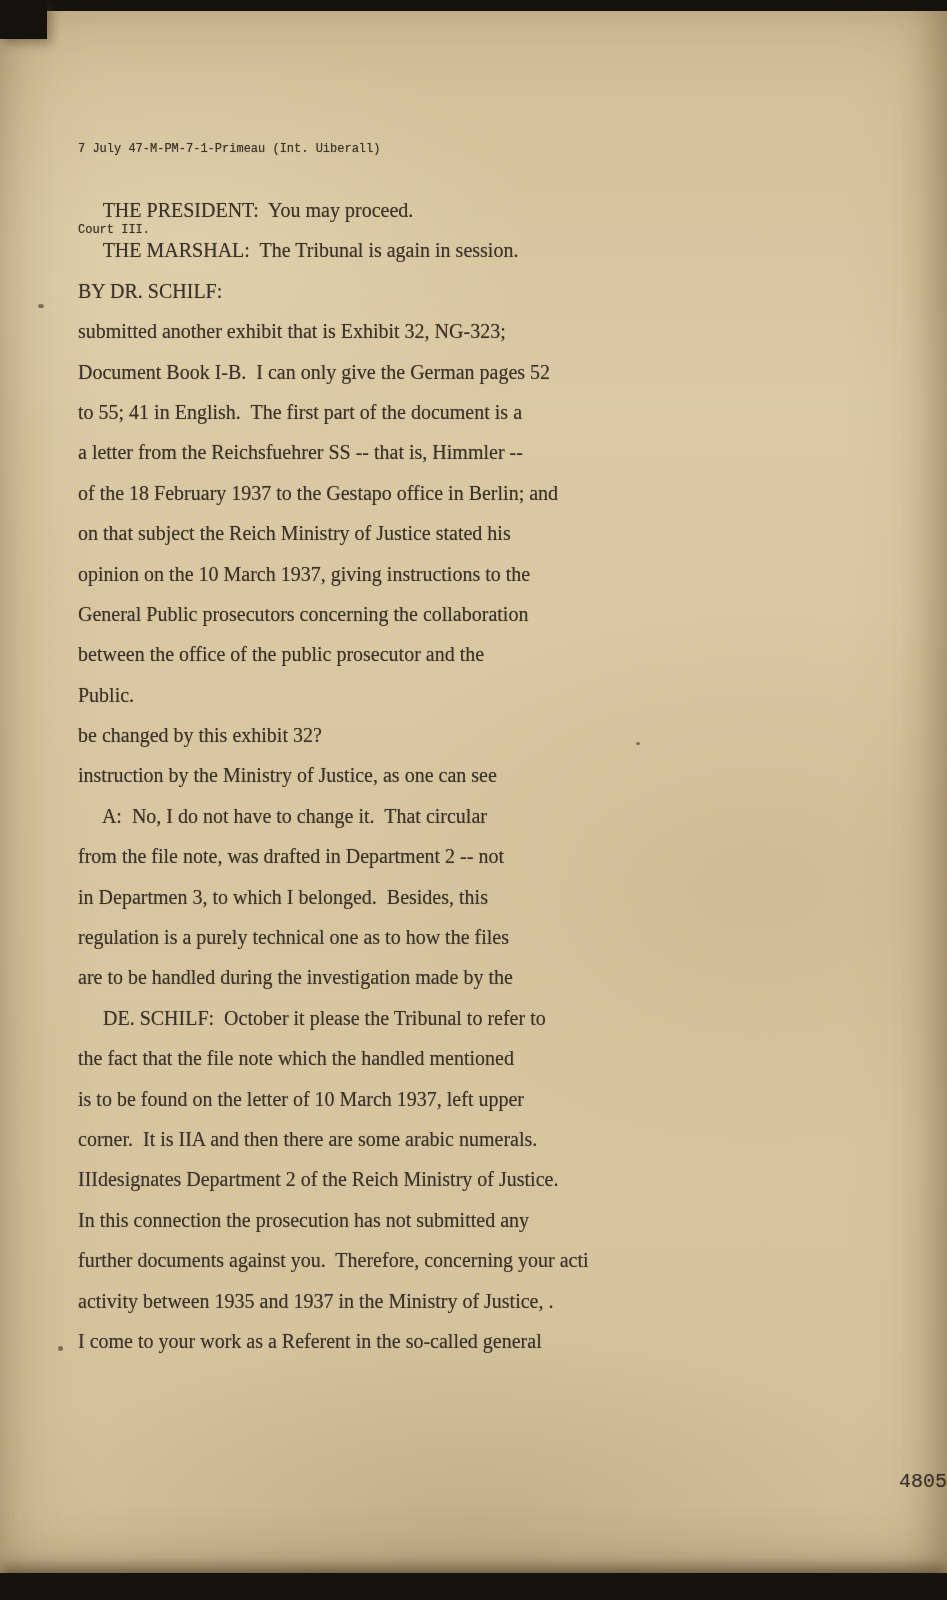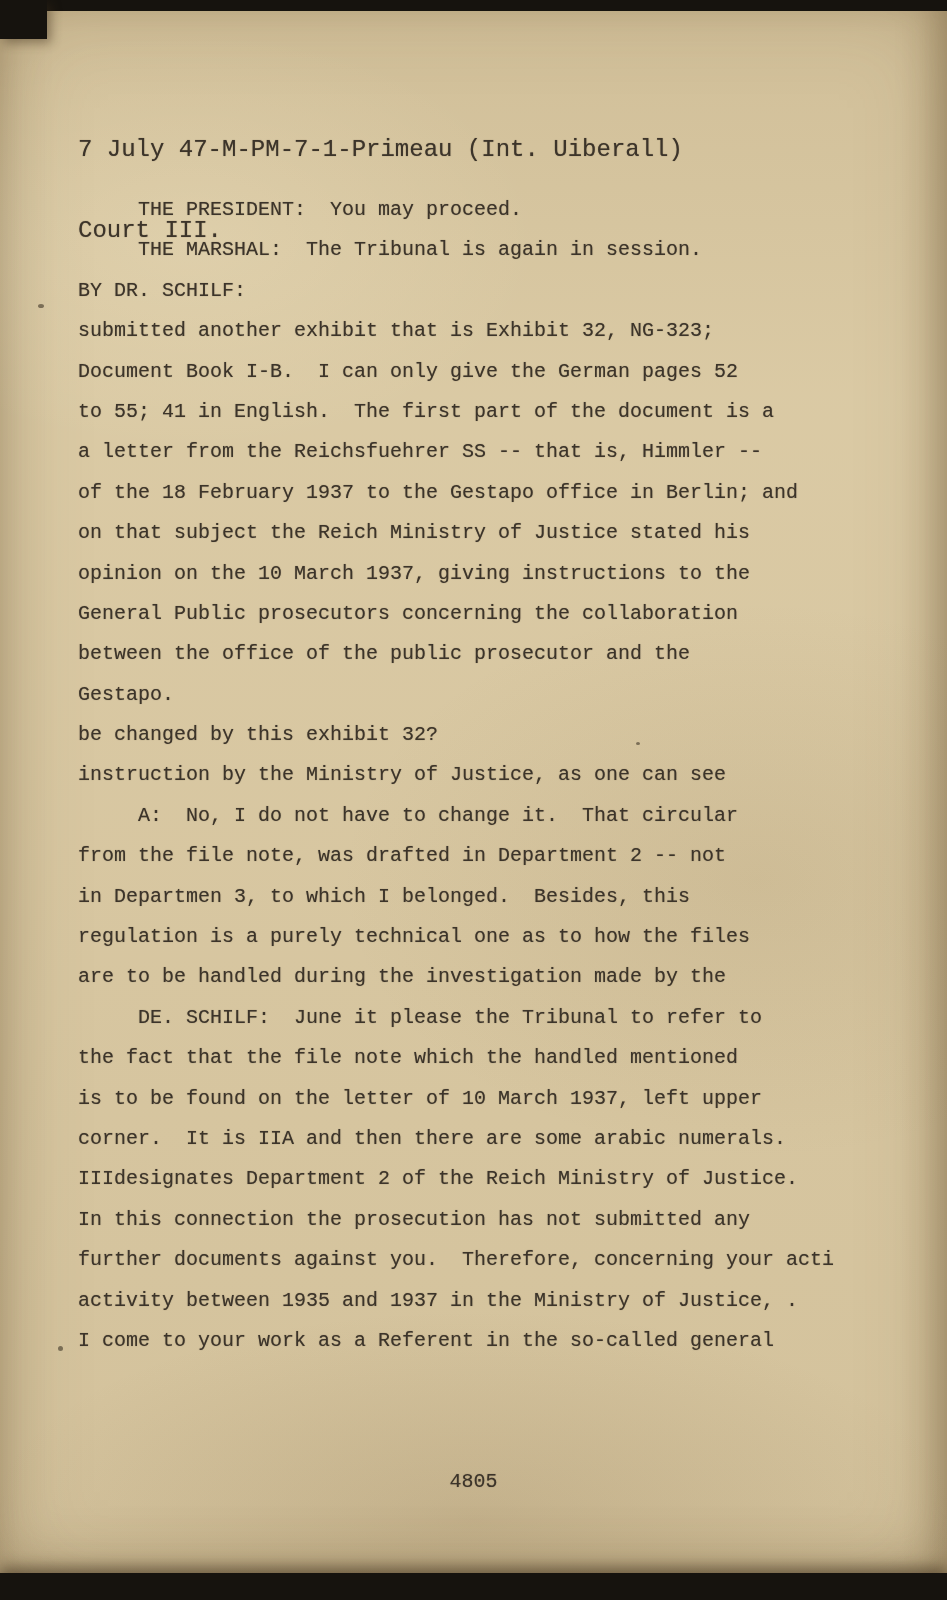--- a/index.html
+++ b/index.html
@@ -55,43 +55,44 @@
     border-radius: 50%;
   }
   .ink-speck.s1 { left: 38px;  top: 304px;  width: 6px; height: 4px; }
   .ink-speck.s2 { left: 58px;  top: 1346px; width: 5px; height: 5px; }
   .ink-speck.s3 { left: 636px; top: 742px;  width: 4px; height: 3px; }
 
   .header {
     position: absolute;
     left: 78px;
     top: 82px;
-    font-size: 24px;
+    font-size: 12px;
     line-height: 27px;
     white-space: pre;
     text-shadow: 0 0 1px rgba(55, 45, 32, 0.55);
   }
   .transcript {
     position: absolute;
     left: 78px;
     top: 190px;
     font-size: 20px;
     text-shadow: 0 0 1px rgba(55, 45, 32, 0.5);
+    font-family: Liberation Serif, serif;
   }
   .transcript .line {
     white-space: pre;
     line-height: 40.4px;
     height: 40.4px;
   }
   .page-number {
     position: absolute;
     left: 0;
     top: 1470px;
     width: 100%;
-    text-align: center;
+    text-align: right;
     font-size: 20px;
     text-shadow: 0 0 1px rgba(55, 45, 32, 0.5);
   }
 </style>
 </head>
 <body>
 
 <div class="page">
 
   <div class="scan-strip top"></div>
@@ -112,29 +113,29 @@
       <div class="line">BY DR. SCHILF:</div>
       <div class="line">submitted another exhibit that is Exhibit 32, NG-323;</div>
       <div class="line">Document Book I-B.  I can only give the German pages 52</div>
       <div class="line">to 55; 41 in English.  The first part of the document is a</div>
       <div class="line">a letter from the Reichsfuehrer SS -- that is, Himmler --</div>
       <div class="line">of the 18 February 1937 to the Gestapo office in Berlin; and</div>
       <div class="line">on that subject the Reich Ministry of Justice stated his</div>
       <div class="line">opinion on the 10 March 1937, giving instructions to the</div>
       <div class="line">General Public prosecutors concerning the collaboration</div>
       <div class="line">between the office of the public prosecutor and the</div>
-      <div class="line">Gestapo.</div>
+      <div class="line">Public.</div>
       <div class="line">be changed by this exhibit 32?</div>
       <div class="line">instruction by the Ministry of Justice, as one can see</div>
       <div class="line">     A:  No, I do not have to change it.  That circular</div>
       <div class="line">from the file note, was drafted in Department 2 -- not</div>
       <div class="line">in Departmen 3, to which I belonged.  Besides, this</div>
       <div class="line">regulation is a purely technical one as to how the files</div>
       <div class="line">are to be handled during the investigation made by the</div>
-      <div class="line">     DE. SCHILF:  June it please the Tribunal to refer to</div>
+      <div class="line">     DE. SCHILF:  October it please the Tribunal to refer to</div>
       <div class="line">the fact that the file note which the handled mentioned</div>
       <div class="line">is to be found on the letter of 10 March 1937, left upper</div>
       <div class="line">corner.  It is IIA and then there are some arabic numerals.</div>
       <div class="line">IIIdesignates Department 2 of the Reich Ministry of Justice.</div>
       <div class="line">In this connection the prosecution has not submitted any</div>
       <div class="line">further documents against you.  Therefore, concerning your acti</div>
       <div class="line">activity between 1935 and 1937 in the Ministry of Justice, .</div>
       <div class="line">I come to your work as a Referent in the so-called general</div>
     </div>
 

